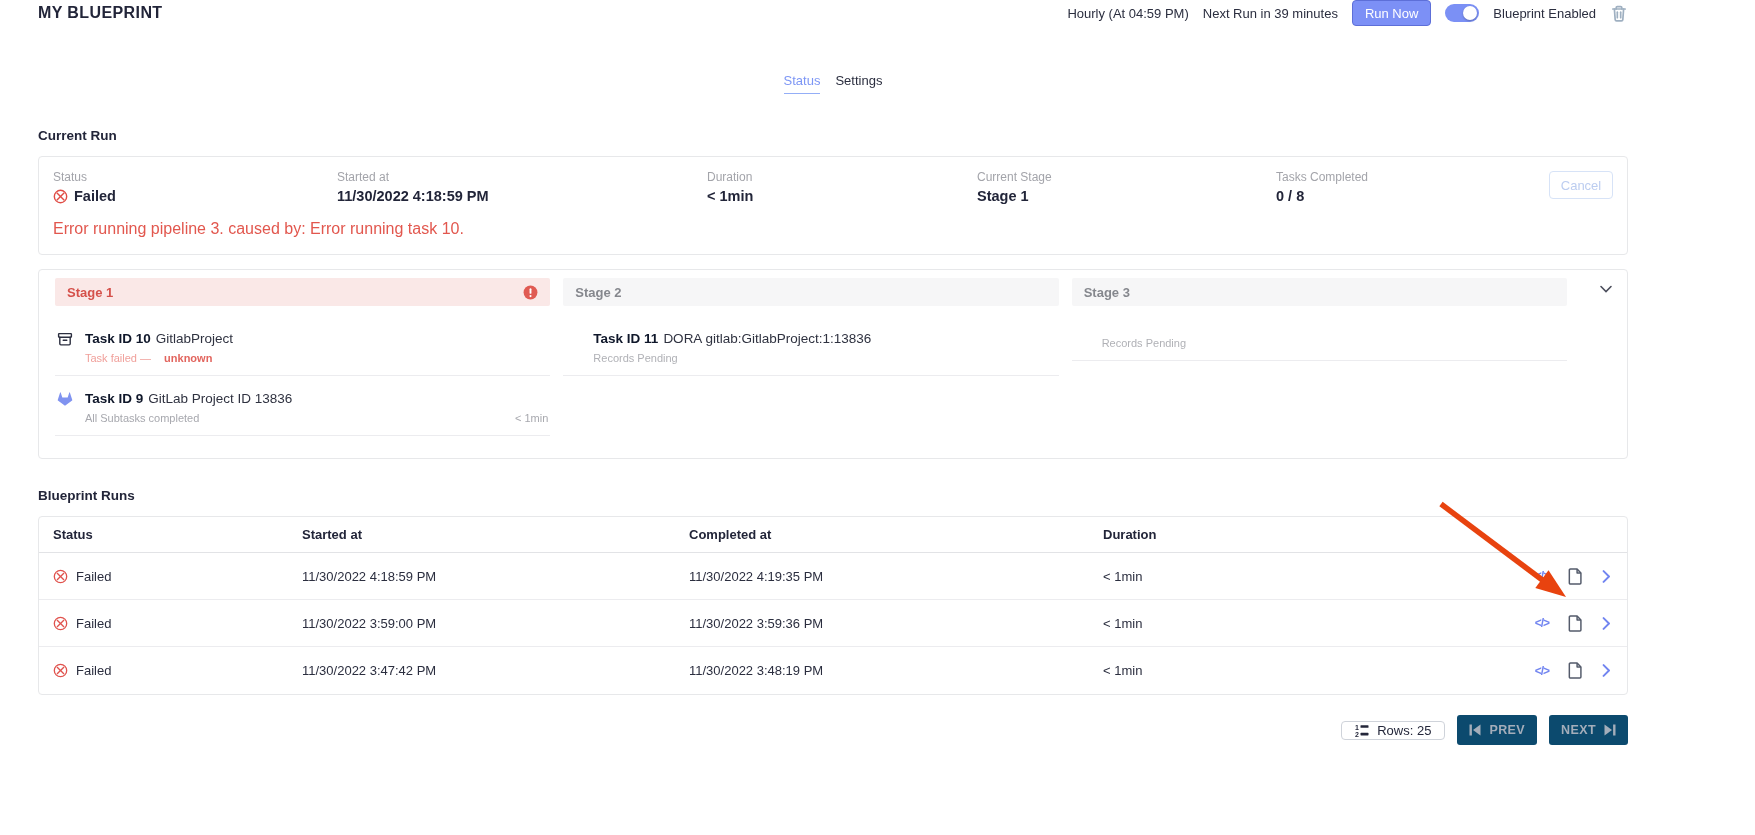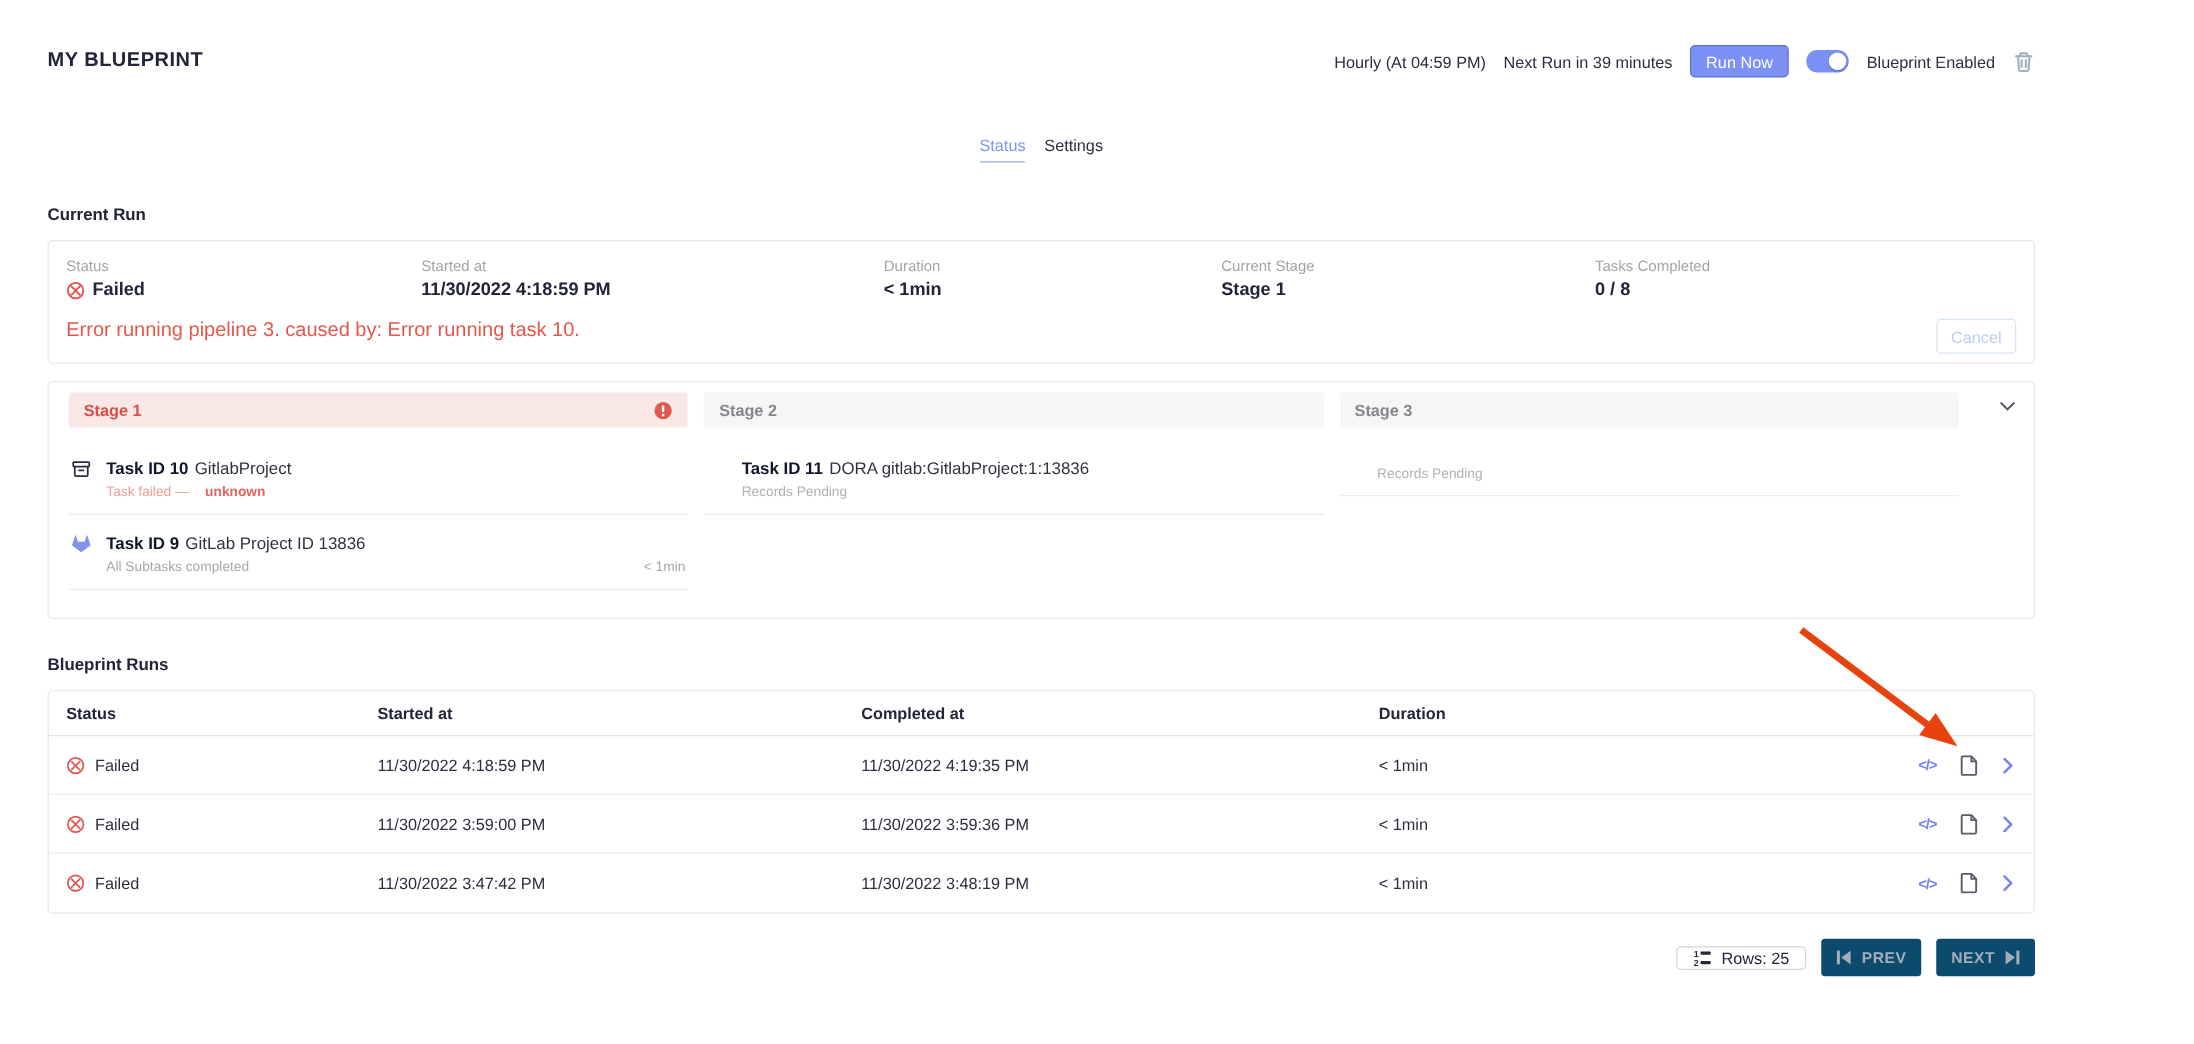--- a/index.html
+++ b/index.html
@@ -2,21 +2,21 @@
 <html><head>
 <meta charset="utf-8">
 <style>
   * { margin:0; padding:0; box-sizing:border-box; }
   html,body { background:#fff; }
   body { font-family:"Liberation Sans", sans-serif; color:#24273a; }
   .page { position:relative; width:1755px; height:835px; background:#fff; overflow:hidden; }
   .content { position:absolute; left:38px; top:0; width:1590px; }
 
   
-  .topbar { display:flex; justify-content:space-between; align-items:center; padding-top:36px; }
+  .topbar { display:flex; justify-content:space-between; align-items:center; }
   .page-title { font-size:16px; font-weight:bold; letter-spacing:.4px; color:#222539; }
   .topbar-right { display:flex; align-items:center; gap:14px; font-size:13px; color:#2b2e3f; }
   .run-now-btn { height:26px; padding:0 12px; background:#7c90f6; border:1px solid #5d6fd8; border-radius:4px;
                  color:#fff; font-size:13px; font-family:inherit; cursor:pointer; }
   .toggle { position:relative; width:34px; height:18px; background:#7b90f5; border-radius:9px; cursor:pointer; display:inline-block; }
   .toggle .knob { position:absolute; right:2px; top:2px; width:14px; height:14px; background:#fff; border-radius:50%;
                   box-shadow:0 1px 2px rgba(0,0,0,.25); }
   .trash-btn { width:18px; height:19px; cursor:pointer; display:inline-flex; }
 
   
@@ -30,21 +30,21 @@
   .sec-historical { margin-top:29px; }
 
   
   .run-card { position:relative; margin-top:13px; height:99px; border:1px solid #e7e8ea; border-radius:4px; background:#fff; }
   .rc-field { position:absolute; top:13px; }
   .rc-field .lbl { font-size:12px; color:#a3a4aa; }
   .rc-field .val { margin-top:4px; font-size:14.5px; font-weight:bold; color:#222539; }
   .rc-f0{left:14px;} .rc-f1{left:298px;} .rc-f2{left:668px;} .rc-f3{left:938px;} .rc-f4{left:1237px;}
   .status-failed { display:flex; align-items:center; gap:6px; color:#e04c45; }
   .cancel-btn { position:absolute; top:14px; right:14px; width:64px; height:28px; background:#fff;
-                border:1px solid #d7e3f7; border-radius:4px; color:#bccdf0; font-size:13px; font-family:inherit; cursor:pointer;margin-top:48px; }
+                border:1px solid #d7e3f7; border-radius:4px; color:#bccdf0; font-size:13px; font-family:inherit; cursor:pointer; }
   .run-error { position:absolute; left:14px; top:63px; font-size:16px; color:#e2574e; }
 
   
   .stages-panel { position:relative; margin-top:14px; height:190px; border:1px solid #e7e8ea; border-radius:4px;
                   padding:8px 60px 0 16px; }
   .stage-grid { display:grid; grid-template-columns:repeat(3,1fr); gap:13px; }
   .stage-header { height:28px; display:flex; align-items:center; justify-content:space-between;
                   padding:0 12px; border-radius:2px; font-size:13px; font-weight:bold; }
   .stage-header.failed { background:#fae8e7; color:#d5504a; }
   .stage-header.pending { background:#f6f6f7; color:#85878d; font-weight:600; }

